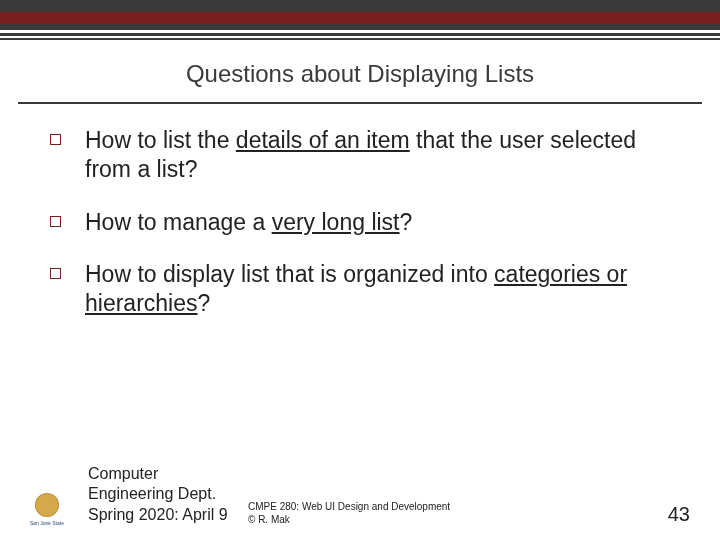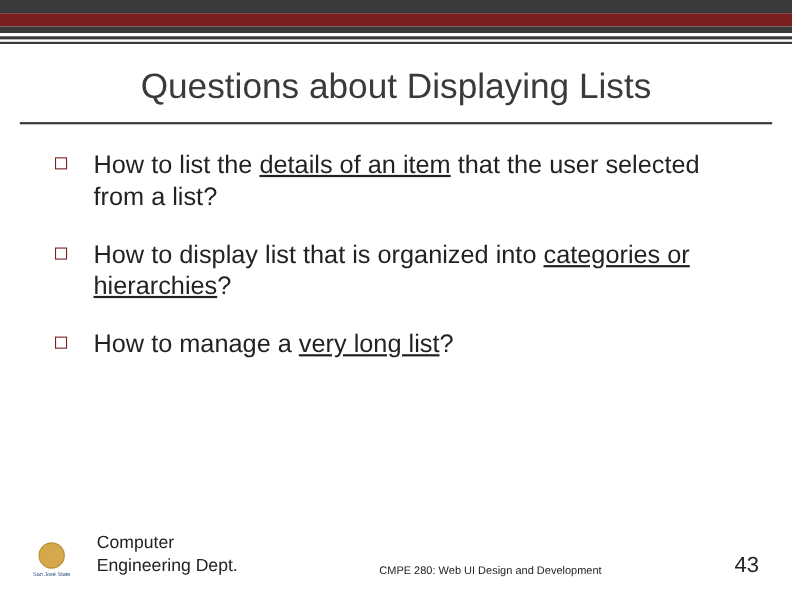--- a/index.html
+++ b/index.html
@@ -18,21 +18,21 @@
   .bar-dark2 { height: 6px;  background: #3a3a3a; }
   .bar-gap1  { height: 3px;  background: #ffffff; }
   .bar-gap2  { height: 2px;  background: #ffffff; }
   .bar-thin  { height: 3px;  background: #3a3a3a; }
 
   .title-wrap {
     text-align: center;
     padding: 20px 40px 8px 40px;
   }
   .title {
-    font-size: 32px;
+    font-size: 24px;
     color: #3a3a3a;
     font-weight: 400;
   }
   .title-rule {
     height: 2px;
     background: #3a3a3a;
     margin: 6px 18px 0 18px;
   }
 
   .content {
@@ -94,21 +94,20 @@
     font-size: 16px;
     color: #222;
     line-height: 1.3;
     flex: 0 0 auto;
     width: 160px;
   }
   .foot-center {
     font-size: 10px;
     color: #222;
     line-height: 1.3;
-    text-align: center;
     flex: 1 1 auto;
   }
   .foot-page {
     font-size: 20px;
     color: #222;
     flex: 0 0 auto;
     margin-left: 24px;
   }
 </style>
 </head>
@@ -135,38 +134,40 @@
     <div class="bullet-box"></div>
     <div class="bullet-text">
       <span>How to list the </span><span class="u">details of an item</span><span> that the user selected from a list?</span>
     </div>
   </div>
 
 
   <div class="bullet-row">
     <div class="bullet-box"></div>
     <div class="bullet-text">
-      <span>How to display list that is organized into </span><span class="u">categories or hierarchies</span><span>?</span>
+      <span>How to manage a </span><span class="u">very long list</span><span>?</span>
     </div>
   </div>
 
   <div class="bullet-row">
     <div class="bullet-box"></div>
     <div class="bullet-text">
-      <span>How to manage a </span><span class="u">very long list</span><span>?</span>
+      <span>How to display list that is organized into </span><span class="u">categories or hierarchies</span><span>?</span>
     </div>
   </div>
 
 </div>
 
 <div class="footer">
   <div class="logo">
     <div class="logo-burst"></div>
     <div class="logo-text">San José State</div>
   </div>
   <div class="foot-left">
     <div>Computer Engineering Dept.</div>
+    <div>Spring 2020: April 9</div>
   </div>
   <div class="foot-center">
     <div>CMPE 280: Web UI Design and Development</div>
+    <div>© R. Mak</div>
   </div>
   <div class="foot-page">43</div>
 </div>
 
 </body></html>

